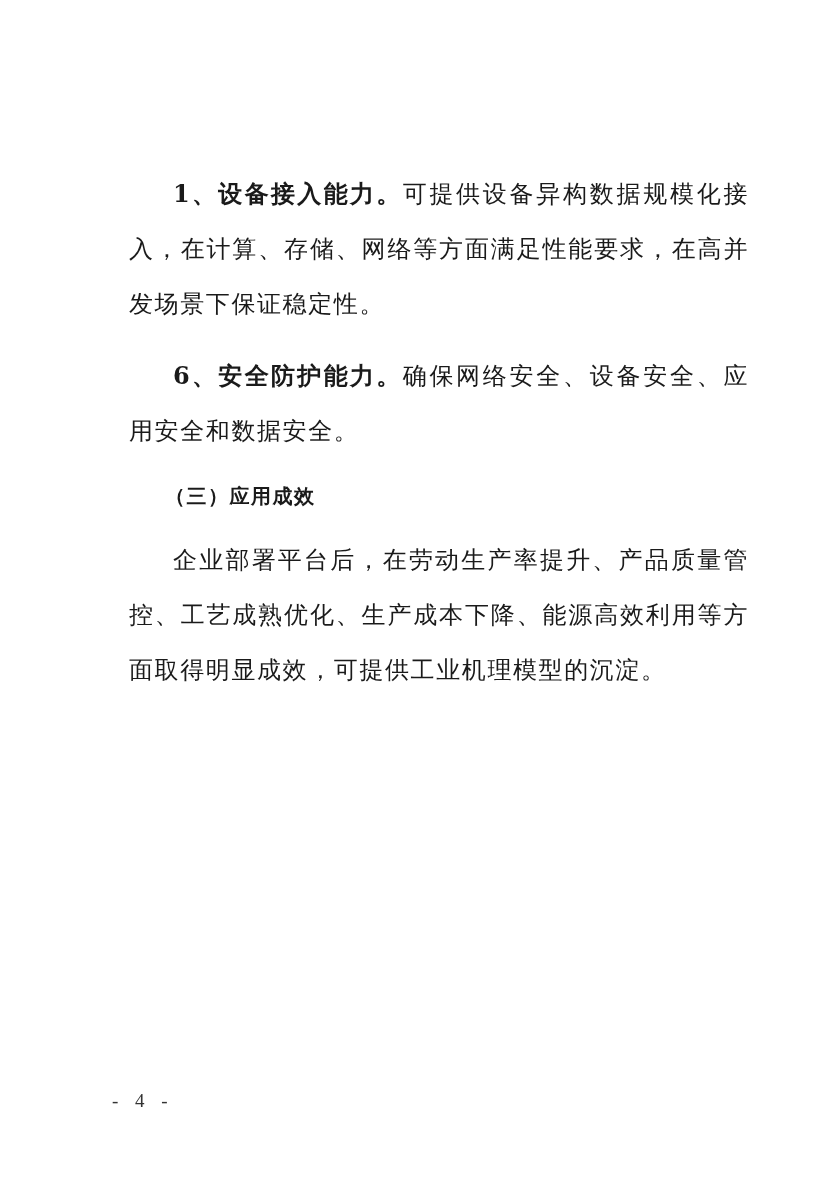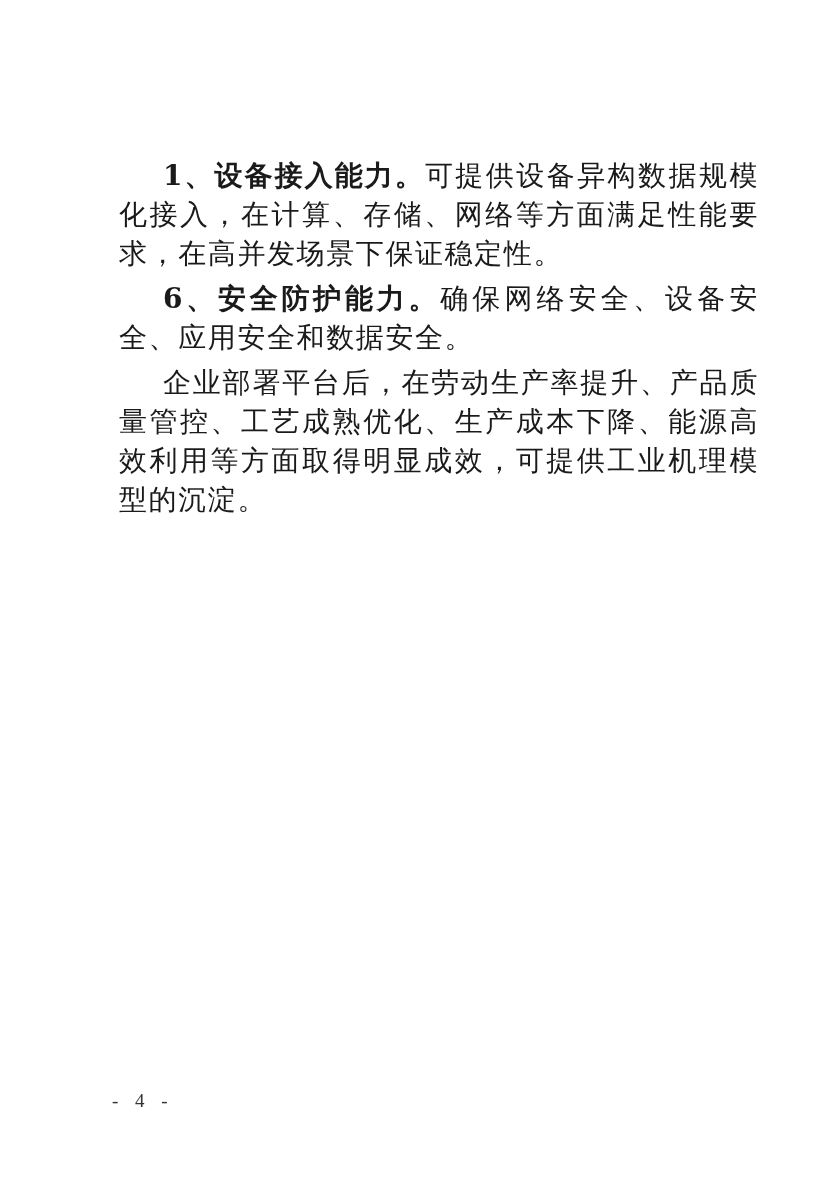--- a/index.html
+++ b/index.html
@@ -1,28 +1,29 @@
 <!DOCTYPE html>
 <html><head>
   <meta charset="utf-8">
   <style>
     html, body { margin: 0; padding: 0; background: #ffffff; }
     body { width: 833px; height: 1178px; position: relative; overflow: hidden;
            font-family: "DejaVu Serif", "Liberation Serif", serif; color: #1a1a1a; }
     .page { position: absolute; left: 113px; top: 150px; width: 652px; }
-    .para { font-size: 28px; line-height: 39px; letter-spacing: 1.6px; text-indent: 44px;
-            text-align: justify; margin: 6px; }
+    .para { font-size: 24px; line-height: 55px; letter-spacing: 1.6px; text-indent: 44px;
+            text-align: justify; margin: 16px; }
     .para .lead { font-weight: bold; letter-spacing: 1.2px; }
     .heading { font-size: 20px; line-height: 42.3px; font-weight: bold; margin: 0;
                padding-left: 52px; letter-spacing: 1.5px; }
     .pagenum { position: absolute; left: 112px; top: 1090px; font-size: 19px;
                font-family: "Liberation Serif", serif; color: #333; letter-spacing: 6px; }
   </style>
 </head>
 <body>
 
 <div class="page">
   <p class="para"><span class="lead">1、设备接入能力。</span><span>可提供设备异构数据规模化接入，在计算、存储、网络等方面满足性能要求，在高并发场景下保证稳定性。</span></p>
   <p class="para"><span class="lead">6、安全防护能力。</span><span>确保网络安全、设备安全、应用安全和数据安全。</span></p>
+  <p class="heading">（三）应用成效</p>
   <p class="para">企业部署平台后，在劳动生产率提升、产品质量管控、工艺成熟优化、生产成本下降、能源高效利用等方面取得明显成效，可提供工业机理模型的沉淀。</p>
 </div>
 
 <div class="pagenum">- 4 -</div>
 
 </body></html>

